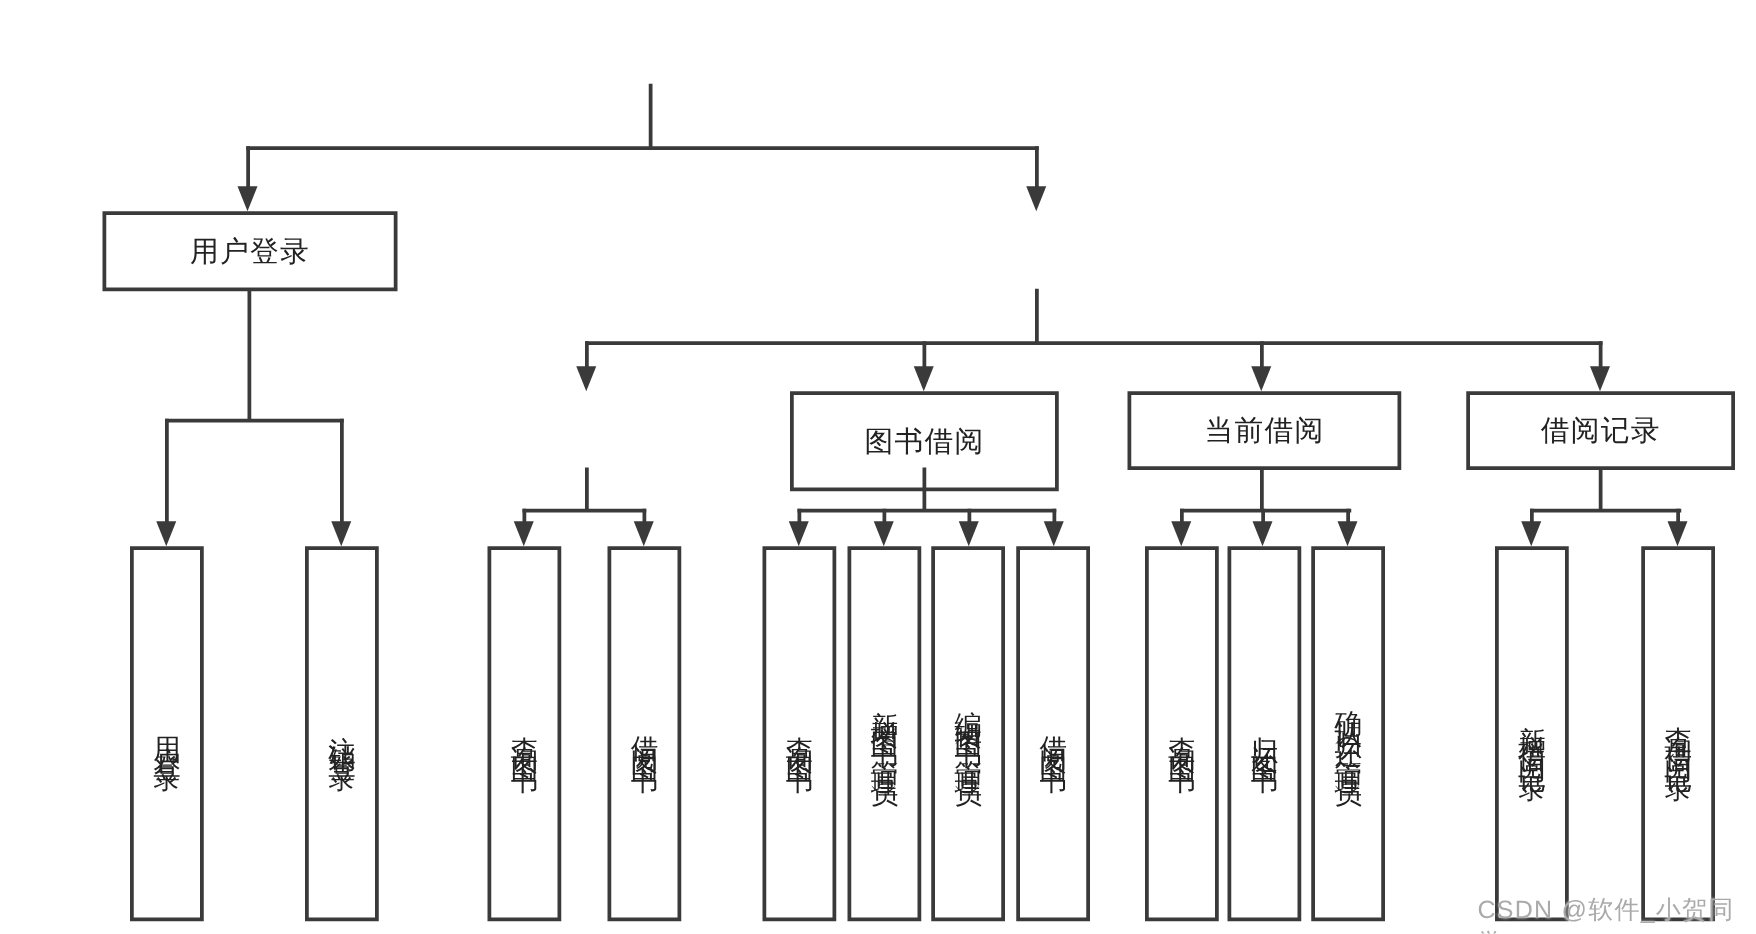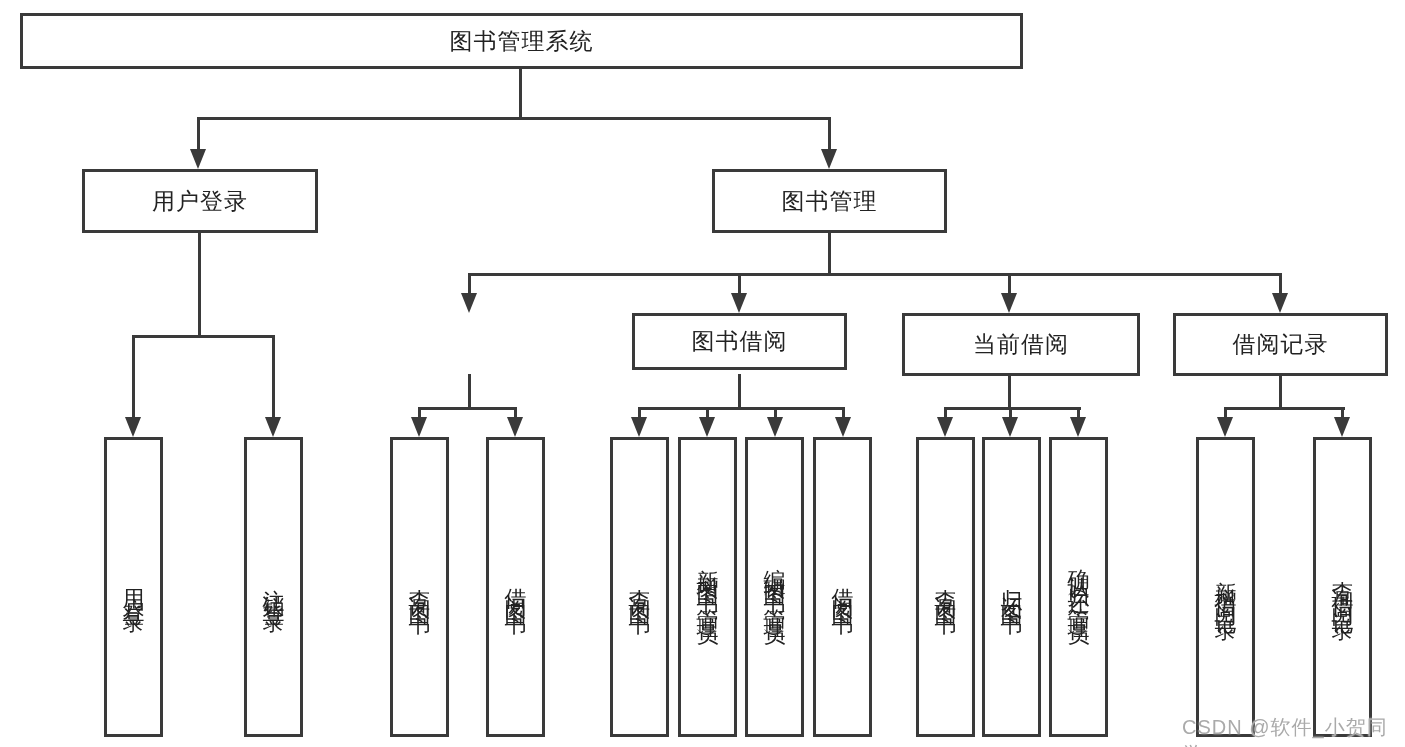--- a/index.html
+++ b/index.html
@@ -35,27 +35,25 @@
     position:absolute;left:1182px;top:714px;z-index:5;
     font-size:20px;letter-spacing:1px;color:var(--wm);
     text-shadow:0 0 2px #ffffff;
   }
 </style>
 </head>
 <body>
 
 <div id="canvas">
 
-  <div class="node" style="left:20px;top:13px;width:1003px;height:56px;">图书管理系统</div>
 
   <div class="node" style="left:82px;top:169px;width:236px;height:64px;">用户登录</div>
-  <div class="node" style="left:712px;top:169px;width:235px;height:64px;">图书管理</div>
 
-  <div class="node" style="left:632px;top:313px;width:215px;height:57px;">图书借阅</div>
-  <div class="node" style="left:902px;top:313px;width:238px;height:63px;">当前借阅</div>
+  <div class="node" style="left:632px;top:313px;width:215px;height:80px;">图书借阅</div>
+  <div class="node" style="left:902px;top:313px;width:219px;height:63px;">当前借阅</div>
   <div class="node" style="left:1173px;top:313px;width:215px;height:63px;">借阅记录</div>
 
   <div class="node leaf" style="left:104px;">
     <span class="vtext">用户登录</span>
   </div>
   <div class="node leaf" style="left:244px;">
     <span class="vtext">注销登录</span>
   </div>
 
   <div class="node leaf" style="left:390px;">

